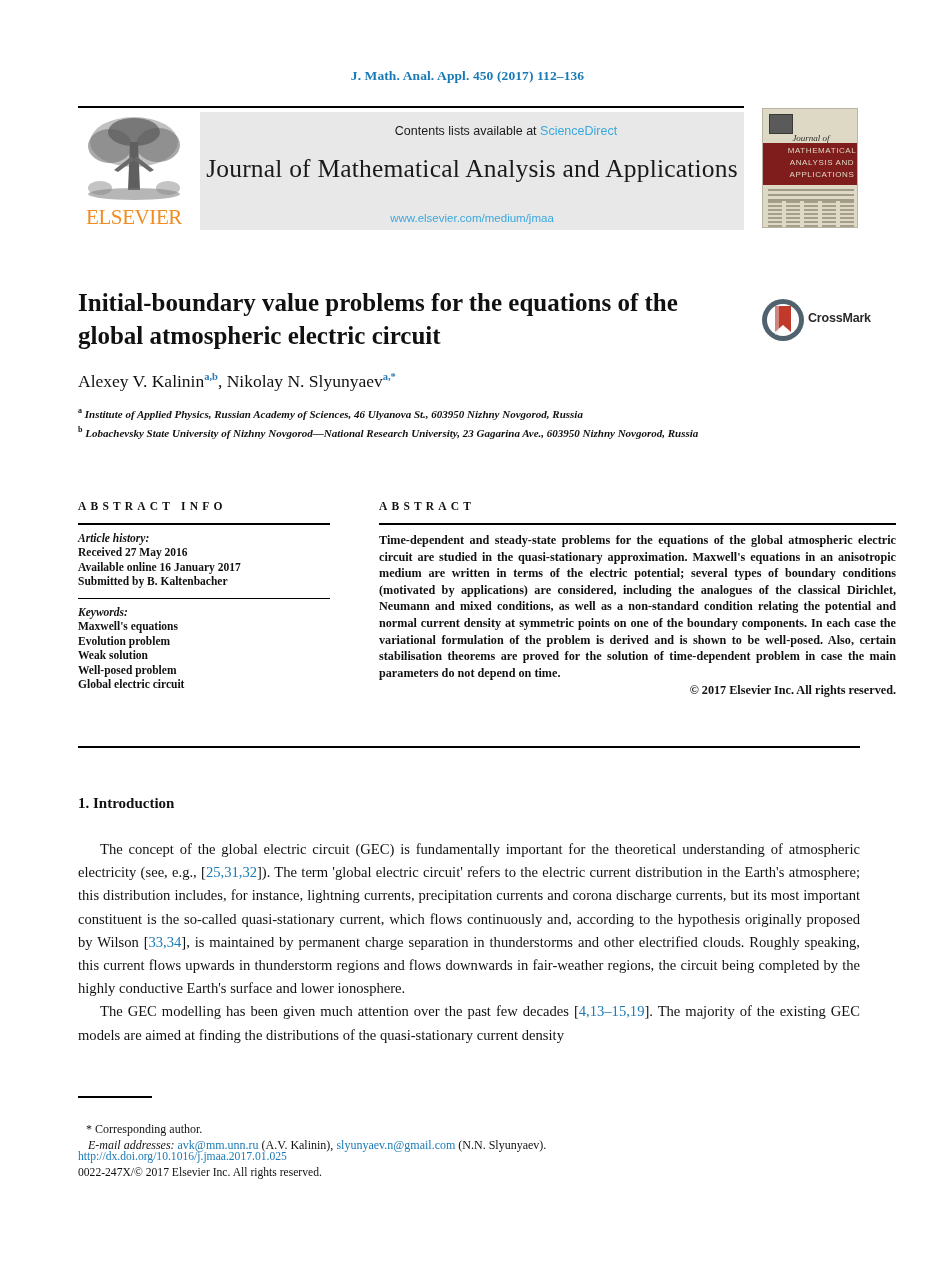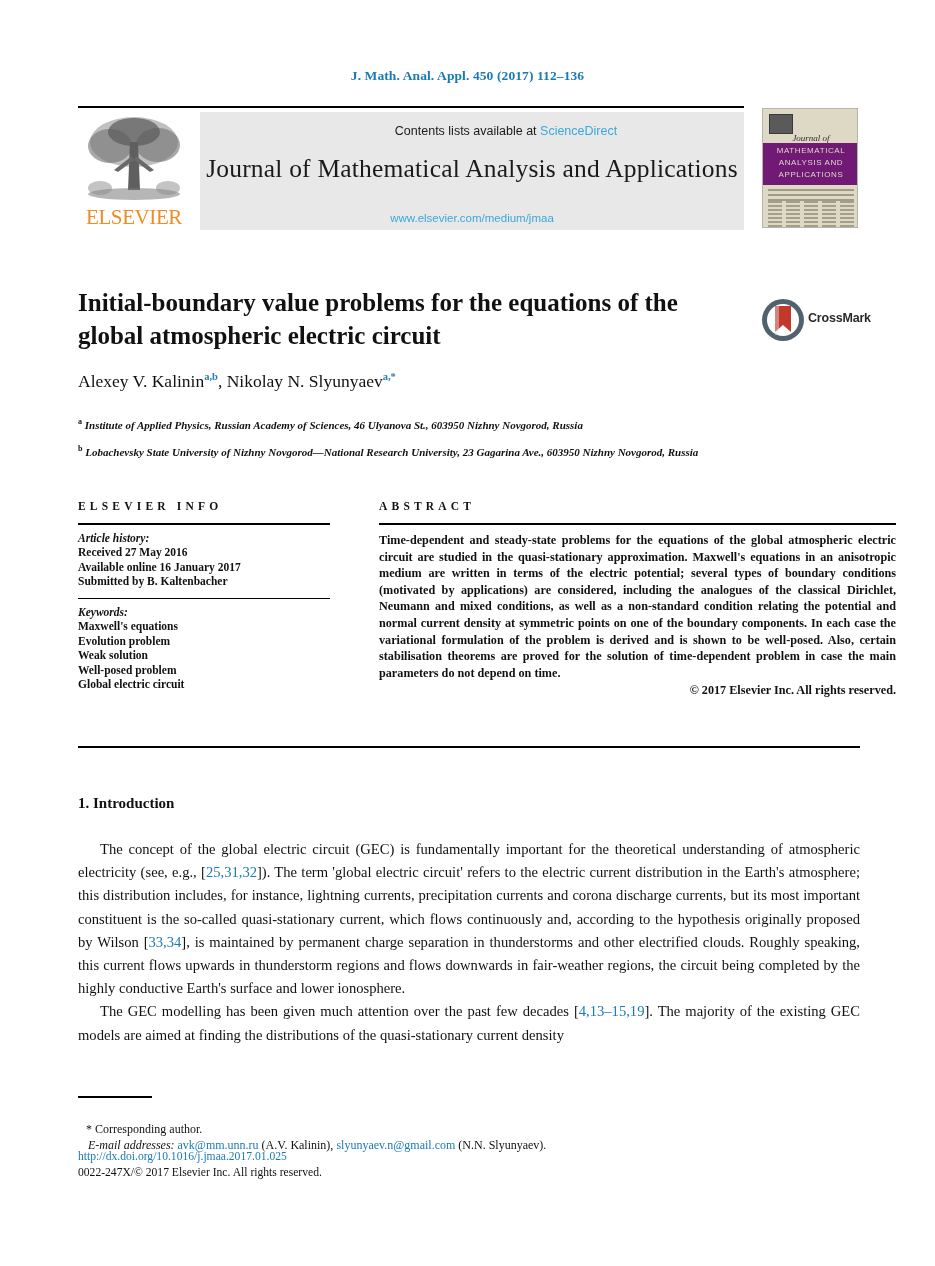--- a/index.html
+++ b/index.html
@@ -142,21 +142,22 @@
     text-align: center;
     font-family: "Liberation Serif", serif;
     font-style: italic;
     font-size: 9px;
     color: #2a2a2a;
   }
   .cover-band {
     position: absolute;
     top: 34px; left: 0;
     width: 96px; height: 42px;
-    background: #701a75;
+    background: #7f1d1d;
+    padding-left: 11px;
   }
   .cover-band div {
     text-align: center;
     color: #ded9c4;
     font-family: "Liberation Sans", sans-serif;
     font-size: 8px;
     letter-spacing: .6px;
     margin-top: 3px;
   }
   .cover-lines {
@@ -221,24 +222,23 @@
     font-weight: bold;
   }
   .affils {
     position: absolute;
     top: 404px;
     left: 78px;
     width: 700px;
     font-family: "Liberation Serif", serif;
     font-style: italic;
     font-size: 11px;
-    line-height: 22px;
-    color: #111;
-    font-weight: bold;
-    margin-top: 7px;
+    line-height: 14px;
+    color: #111;
+    font-weight: bold;
   }
   .affils p { margin: 0 0 2px 0; }
   .affils sup {
     font-size: 8px;
     vertical-align: super;
     font-style: normal;
   }
 
   .crossmark {
     position: absolute;
@@ -515,21 +515,21 @@
       <circle cx="23" cy="23" r="16" fill="#ffffff"></circle>
       <path d="M15 9 h16 v26 l-8 -7 l-8 7 Z" fill="#c0392b"></path>
       <path d="M15 9 h4 v26 l-4 3.5 Z" fill="#e5e5e5" opacity="0.45"></path>
     </svg>
     <div class="crossmark-label">CrossMark</div>
   </div>
 
   <div class="info-abstract">
 
     <div class="col-info">
-      <div class="colhead">ELSEVIER INFO</div>
+      <div class="colhead">ABSTRACT INFO</div>
       <div class="hr-thick"></div>
       <div class="info-sub">Article history:</div>
       <div class="info-line">Received 27 May 2016</div>
       <div class="info-line">Available online 16 January 2017</div>
       <div class="info-line">Submitted by B. Kaltenbacher</div>
       <div class="hr-thin"></div>
       <div class="info-sub">Keywords:</div>
       <div class="info-line">Maxwell's equations</div>
       <div class="info-line">Evolution problem</div>
       <div class="info-line">Weak solution</div>

